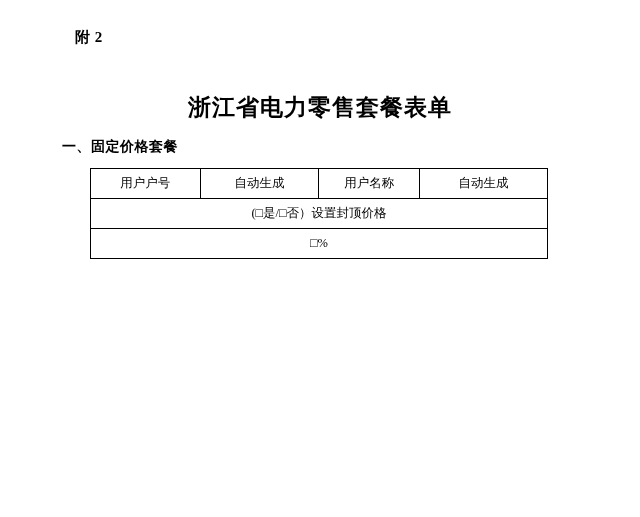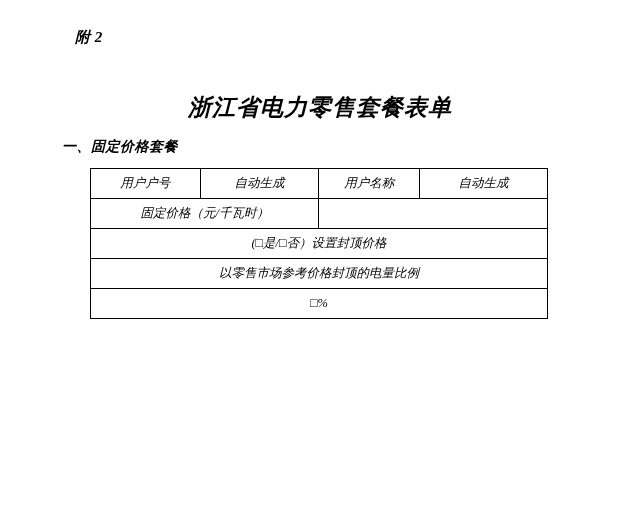--- a/index.html
+++ b/index.html
@@ -13,21 +13,20 @@
     font-family: "Liberation Serif", serif;
     color: #000000;
     overflow: hidden;
   }
   .page {
     position: relative;
     width: 640px;
     height: 517px;
     box-sizing: border-box;
     padding: 7px;
-    font-style: italic;
   }
   .attach-label {
     position: absolute;
     left: 75px;
     top: 28px;
     font-family: "Liberation Serif", serif;
     font-size: 15px;
     font-weight: bold;
     letter-spacing: 0.5px;
   }
@@ -96,28 +95,21 @@
       <col style="width:28%">
     </colgroup>
     <tbody>
       <tr>
         <td>用户户号</td>
         <td>自动生成</td>
         <td>用户名称</td>
         <td>自动生成</td>
       </tr>
       <tr>
-        <td colspan="2" class="tall">固定价格（元/千瓦时）</td>
-        <td colspan="2" class="tall blank"></td>
-      </tr>
-      <tr>
         <td colspan="4" class="tall">(□是/□否）设置封顶价格</td>
-      </tr>
-      <tr>
-        <td colspan="4" class="tall">以零售市场参考价格封顶的电量比例</td>
       </tr>
       <tr>
         <td colspan="4" class="tall">□%</td>
       </tr>
     </tbody>
   </table>
 
 </div>
 
 </body></html>

